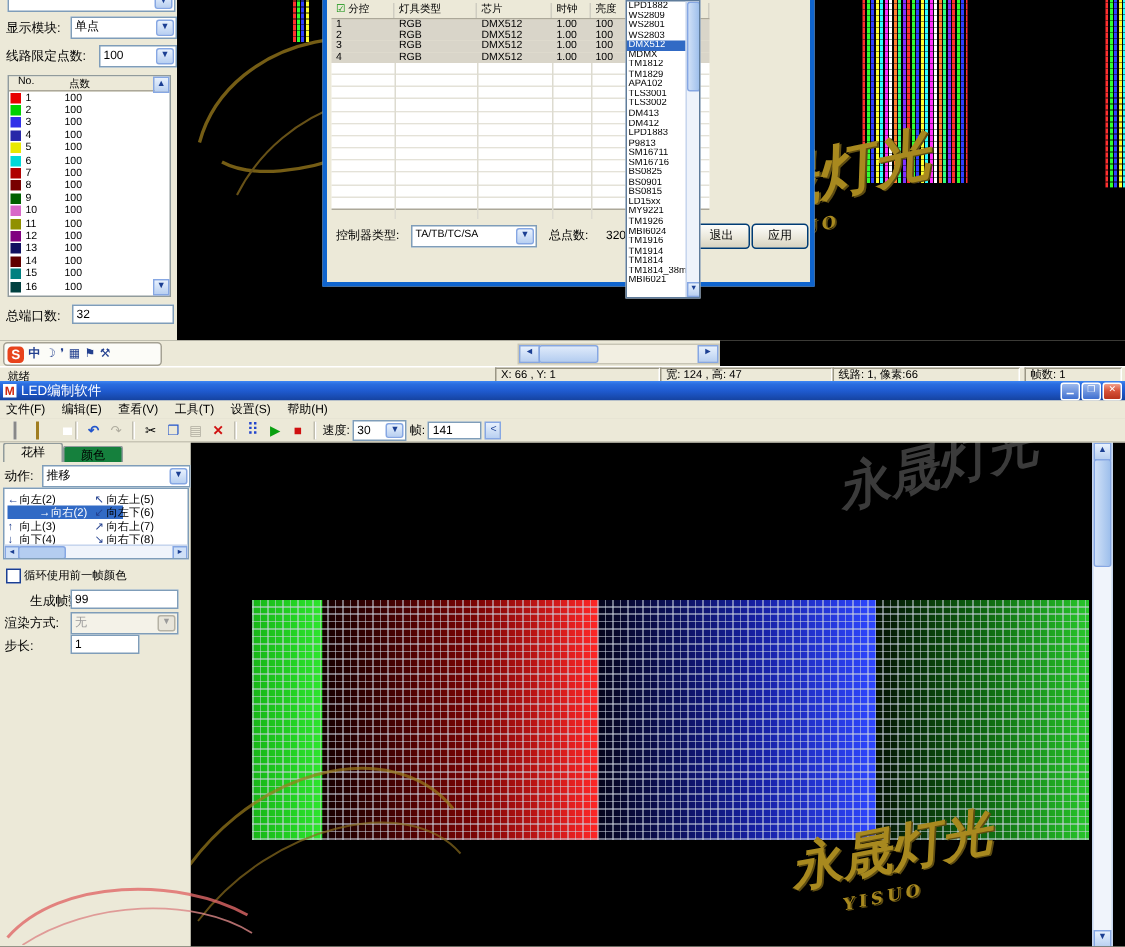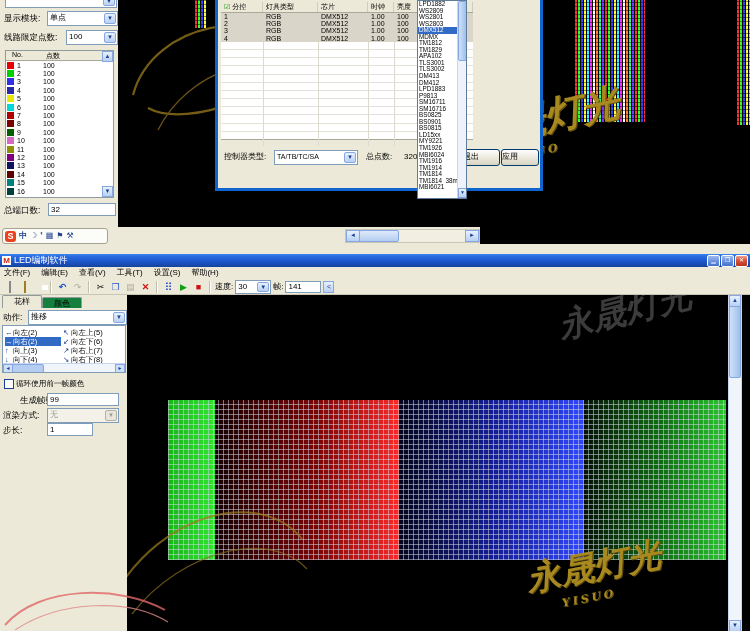--- a/index.html
+++ b/index.html
@@ -28,21 +28,21 @@
   .dialog{left:215px;top:0;width:322px;height:188px;background:#ece9d8;z-index:10;
     border-left:3px solid #0f64cd;border-right:3px solid #0f64cd;border-bottom:3px solid #0f64cd;}
   .dgrid{display:grid;grid-template-columns:42px 55px 50px 26px 24px 26px 29px;}
   .dhead{background:#ece9d8;border-bottom:1px solid #aca899;font-size:7px;height:10px;line-height:10px;}
   .dhead span{border-right:1px solid #cfcdc1;padding-left:3px;overflow:hidden;white-space:nowrap;}
   .drow{font-size:7px;height:7.2px;line-height:7.2px;background:#d9d5c9;}
   .drow span{overflow:hidden;white-space:nowrap;padding-left:3px;}
   .dempty{background:#fff;height:7.2px;border-bottom:1px solid #e4e2d8;}
   .vline{position:absolute;width:1px;background:#dddbd0;}
   .xpbtn{position:absolute;height:15px;background:linear-gradient(#fdfdfb,#e9e6d8 60%,#d8d3c0);
-    border:1px solid #003c74;border-radius:3px;font-size:8px;text-align:left;line-height:13px;}
+    border:1px solid #003c74;border-radius:3px;font-size:8px;text-align:center;line-height:13px;}
   
   .chip-list{left:417px;top:0;width:48px;height:197px;background:#fff;border:1px solid #5f7c9b;z-index:30;overflow:hidden;}
   .chip-item{font-size:6.3px;line-height:6.55px;padding-left:1px;white-space:nowrap;width:39px;overflow:hidden;}
   .chip-item.sel{background:#316ac5;color:#fff;}
   .chip-sb{position:absolute;right:0;top:0;width:8px;bottom:0;background:#eef3fb;border-left:1px solid #c7d6ee;}
   .chip-thumb{position:absolute;left:0;top:0;width:7px;height:58px;background:linear-gradient(90deg,#cfe0f7,#9fc0ec);border:1px solid #86a7e3;border-radius:2px;}
   .chip-darr{position:absolute;left:0;bottom:0;width:7px;height:8px;background:linear-gradient(#e8f1fd,#b9d0f1);
     border:1px solid #86a7e3;color:#1b3f93;font-size:5px;line-height:7px;text-align:center;}
   
   .stripes{z-index:6;}
@@ -368,20 +368,27 @@
       <span class="ime-ic">⚒</span>
     </div>
     <div class="hsb">
       <div class="harr" style="left:0;">◄</div>
       <div class="hthumb"></div>
       <div class="harr" style="right:0;">►</div>
     </div>
   </div>
   <div class="abs black-patch"></div>
 
+  <div class="abs statusbar">
+    <span class="abs" style="left:5px;top:1px;">就绪</span>
+    <span class="sseg" style="left:330px;width:105px;">X: 66 , Y: 1</span>
+    <span class="sseg" style="left:440px;width:110px;">宽: 124 , 高: 47</span>
+    <span class="sseg" style="left:555px;width:120px;">线路: 1, 像素:66</span>
+    <span class="sseg" style="left:683px;width:60px;">帧数: 1</span>
+  </div>
 
   <div class="abs titlebar">
     <span class="app-ico">M</span>
     <span style="font-size:9px;font-weight:normal;flex:1;">LED编制软件</span>
     <span class="tbtn b">▁</span>
     <span class="tbtn b">❐</span>
     <span class="tbtn r" style="margin-right:2px;">✕</span>
   </div>
 
   <div class="abs menubar">
@@ -428,21 +435,21 @@
 
       <div class="abs lbl" style="left:3px;top:18px;">动作:</div>
       <div class="abs combo" style="left:28px;top:16px;width:95px;height:13px;">
         <span>推移</span>
         <span class="cbtn">▼</span>
       </div>
 
       <div class="listbox">
         <div class="ditem" style="left:2px;top:2px;width:56px;">
           <span class="ar">←</span><span>向左(2)</span></div>
-        <div class="ditem sel" style="left:2px;top:11px;width:56px;">
+        <div class="ditem sel" style="left:2px;top:11px;width:56px;padding-left:21px;">
           <span class="ar" style="color:#fff;">→</span><span>向右(2)</span></div>
         <div class="ditem" style="left:2px;top:20px;width:56px;">
           <span class="ar">↑</span><span>向上(3)</span></div>
         <div class="ditem" style="left:2px;top:29px;width:56px;">
           <span class="ar">↓</span><span>向下(4)</span></div>
         <div class="ditem" style="left:60px;top:2px;width:62px;">
           <span class="ar">↖</span><span>向左上(5)</span></div>
         <div class="ditem" style="left:60px;top:11px;width:62px;">
           <span class="ar">↙</span><span>向左下(6)</span></div>
         <div class="ditem" style="left:60px;top:20px;width:62px;">

